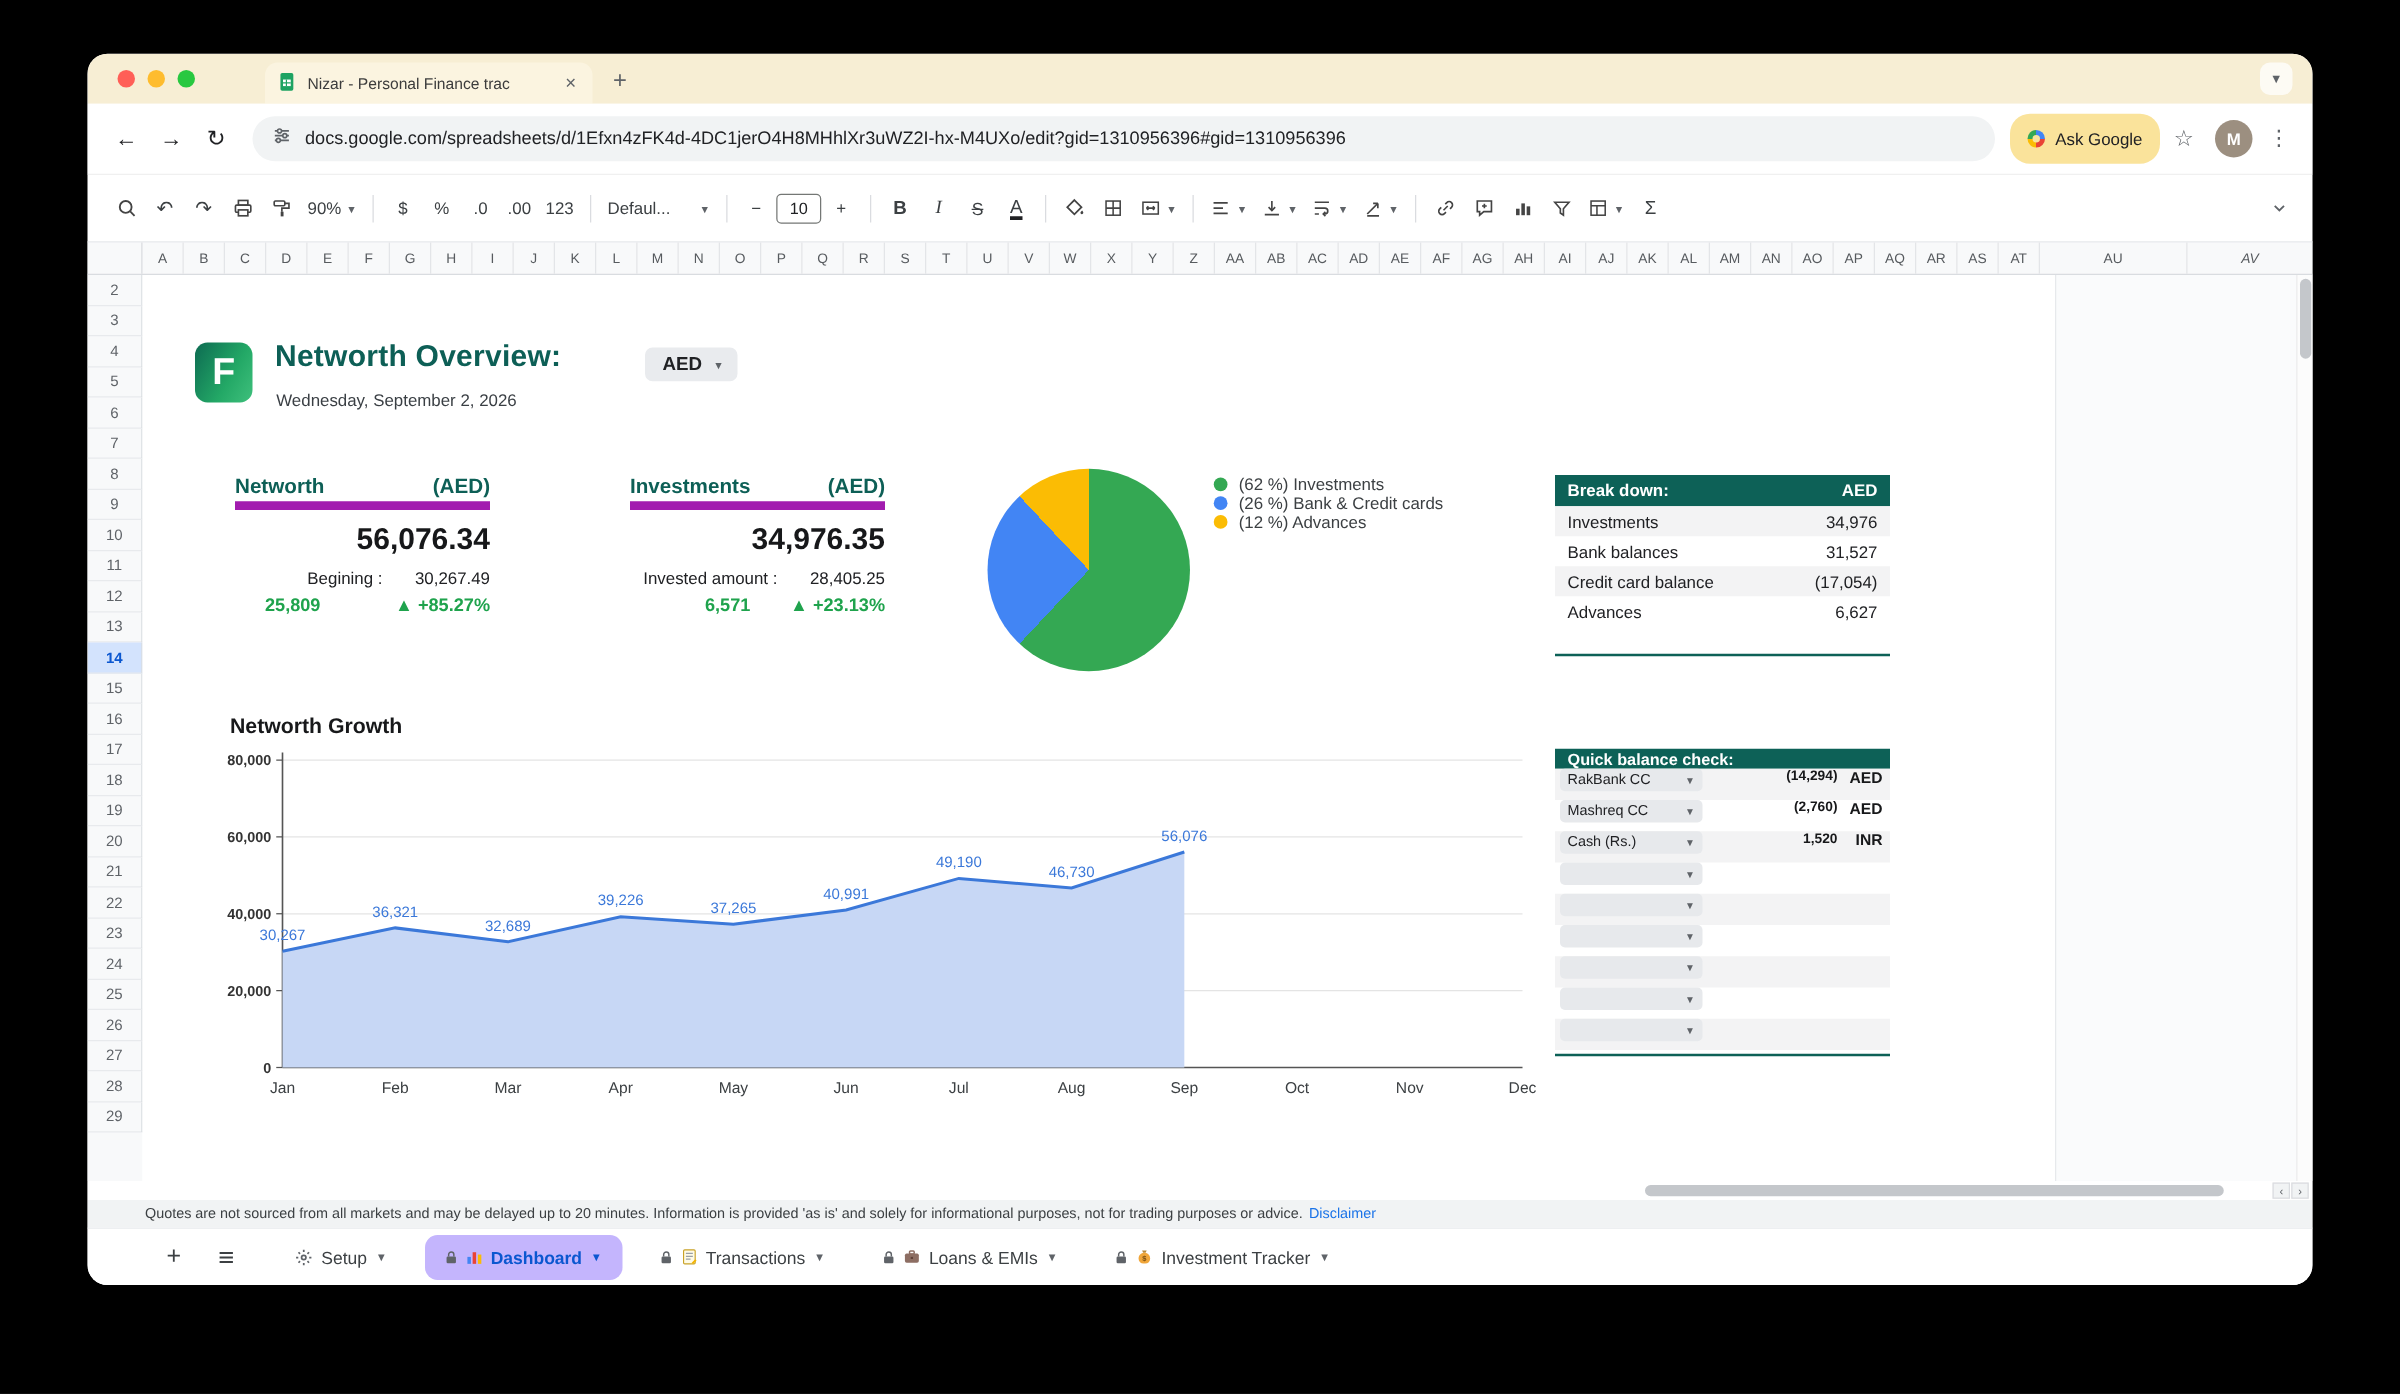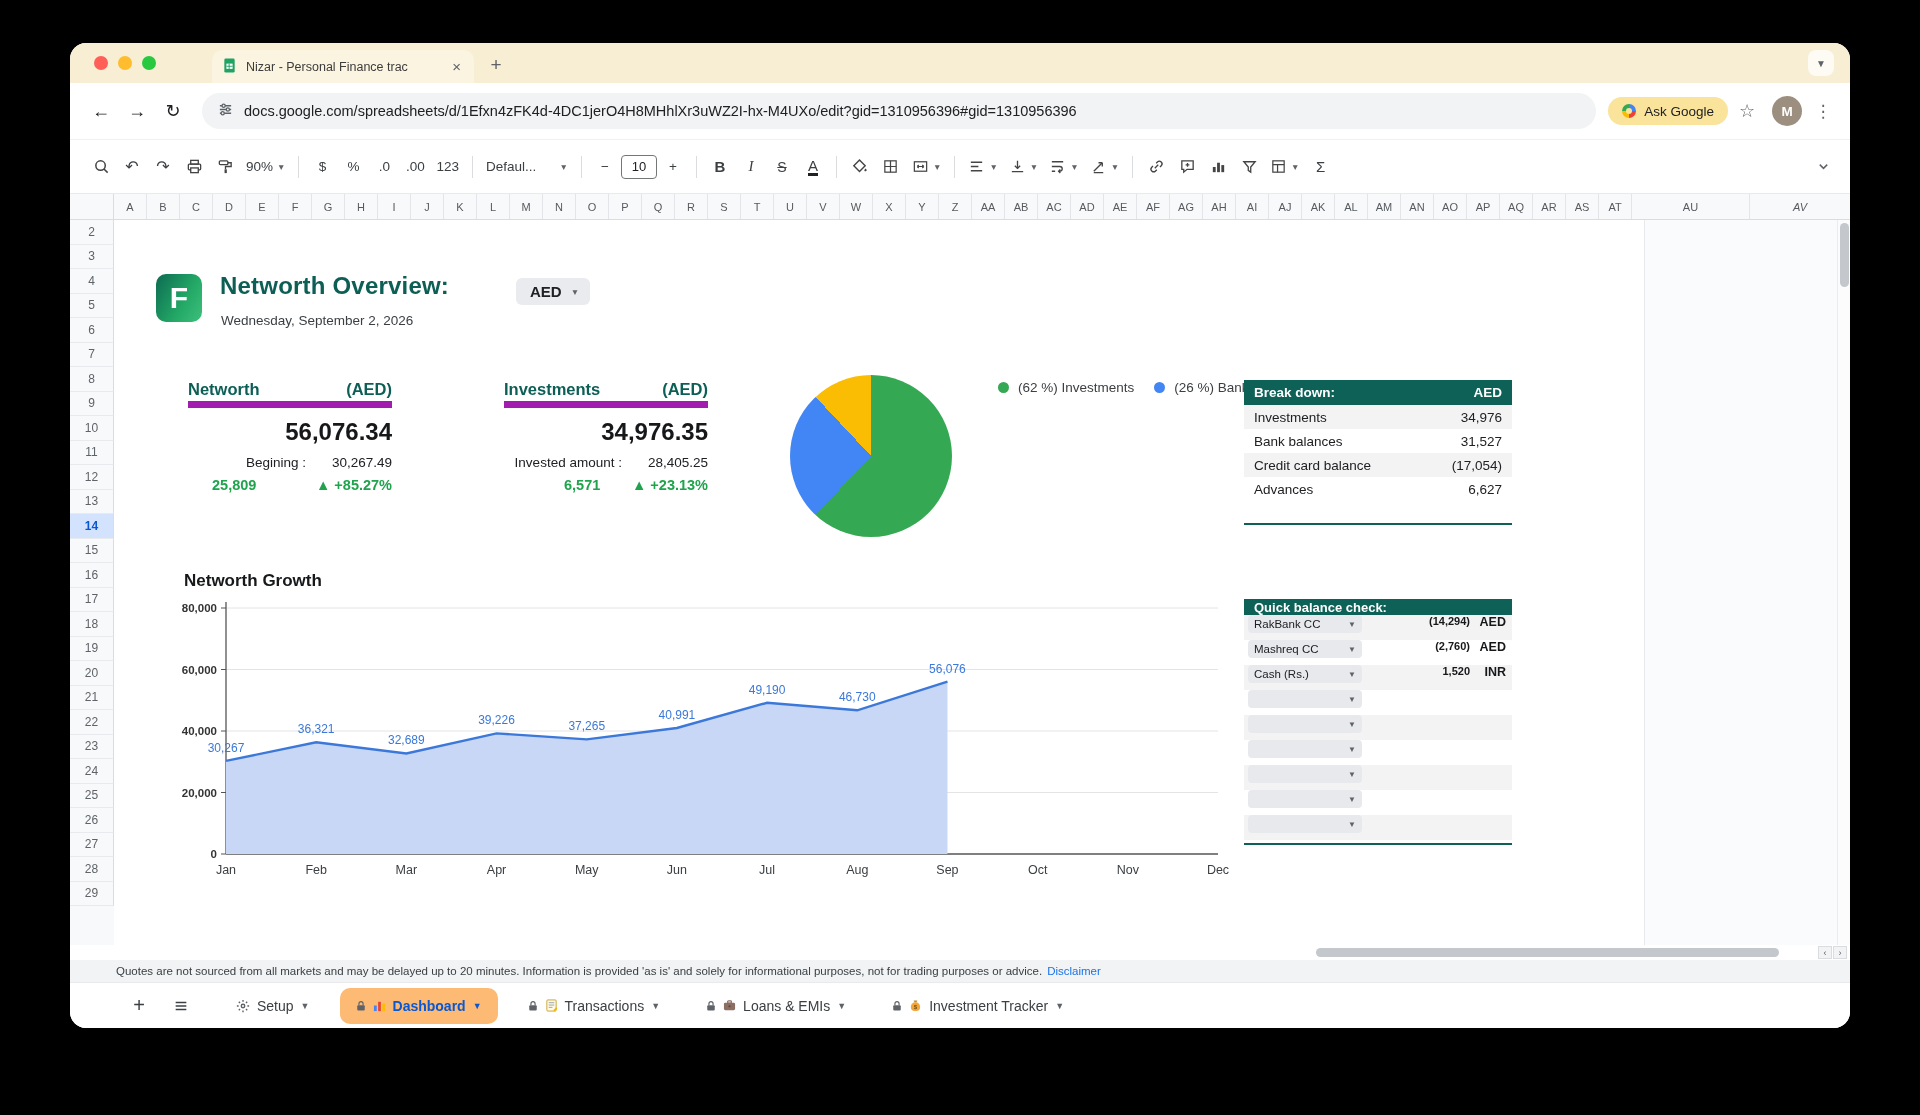--- a/index.html
+++ b/index.html
@@ -17,21 +17,21 @@
   .tabclose{font-size:15px;color:#5f6368;padding:0 3px}
   .newtab{width:28px;height:28px;margin:0 0 4px 8px;display:grid;place-items:center;font-size:19px;color:#5f6368}
   .tabchev{margin-left:auto;margin-right:16px;margin-bottom:7px;width:26px;height:26px;border-radius:8px;
     background:rgba(255,255,255,.75);display:grid;place-items:center;color:#5f6368;font-size:10px}
   
   .addressbar{height:56px;display:flex;align-items:center;padding:0 14px;gap:2px;background:#fff}
   .navbtn{width:34px;height:34px;display:grid;place-items:center;font-size:18px;color:#202124;border-radius:50%}
   .urlpill{flex:1;height:36px;background:#f1f3f4;border-radius:18px;display:flex;align-items:center;gap:11px;
     padding:0 16px;margin:0 10px}
   .url{font-size:14.5px;color:#202124;white-space:nowrap;overflow:hidden}
-  .askpill{height:28px;background:#fae39b;border-radius:16px;display:flex;align-items:center;gap:8px;
+  .askpill{height:40px;background:#fae39b;border-radius:16px;display:flex;align-items:center;gap:8px;
     padding:0 14px;font-size:13.5px;font-weight:500;color:#202124}
   .lens{width:14px;height:14px;border-radius:50%;background:conic-gradient(#4285f4 0 25%,#ea4335 0 50%,#fbbc04 0 75%,#34a853 0);display:grid;place-items:center}
   .lens i{width:6px;height:6px;border-radius:50%;background:#fae39b;display:block}
   .star{width:34px;height:34px;display:grid;place-items:center;color:#5f6368;font-size:18px}
   .avatar{width:30px;height:30px;border-radius:50%;background:#9c8f80;color:#fff;font-size:13.5px;font-weight:700;
     display:grid;place-items:center;margin:0 6px}
   .kebab{width:26px;display:grid;place-items:center;color:#5f6368;font-size:17px}
   
   .toolbar{height:54px;display:flex;align-items:center;padding:0 12px 0 16px;gap:1px;border-top:1px solid #f0f0f0}
   .tbtn{min-width:30px;height:30px;border-radius:6px;display:flex;align-items:center;justify-content:center;
@@ -69,21 +69,21 @@
   .currency-chip{left:402px;top:58px;height:27px;padding:0 11px 0 14px;background:#e9ebee;border-radius:6px;
     display:flex;align-items:center;gap:9px;font-weight:700;font-size:15px}
   .dash-date{left:107px;top:93px;font-size:13.5px;color:#3a3f44}
   .stat-card{position:absolute;width:204px;top:160px}
   .stat-head{display:flex;justify-content:space-between;font-size:16.5px;font-weight:700;color:#0d5f56;
     border-bottom:7px solid #a21caf;padding-bottom:2px}
   .stat-value{margin-top:10px;text-align:right;font-size:24px;font-weight:700;color:#17181a}
   .stat-sub{margin-top:9px;display:flex;justify-content:flex-end;gap:26px;font-size:13.5px}
   .stat-delta{margin-top:7px;display:flex;justify-content:space-between;font-size:14.5px;font-weight:700;color:#1fa34d}
   .pie{left:676px;top:155px;width:162px;height:162px;border-radius:50%}
-  .legend{left:884px;top:160px;display:flex;flex-direction:row;gap:20px}
+  .legend{left:857px;top:160px;display:flex;flex-direction:column;gap:0}
   .lg-row{display:flex;align-items:center;gap:9px;font-size:13.5px;color:#3c4043}
   .lg-dot{width:11px;height:11px;border-radius:50%;flex:0 0 11px}
   .breakdown{left:1130px;top:160px;width:268px}
   .bd-head,.qbc-head{height:25px;background:#0d6157;color:#fff;display:flex;justify-content:space-between;
     align-items:center;padding:0 10px;font-weight:700;font-size:13.5px}
   .bd-row{height:24px;display:flex;justify-content:space-between;align-items:center;padding:0 10px;font-size:13.5px}
   .shade{background:#f3f3f4}
   .bd-underline,.qbc-underline{border-top:2px solid #0d6157}
   .bd-underline{margin-top:22px}
   .growth-title{left:70px;top:351px;font-size:17px;font-weight:600;color:#17181a}
@@ -105,21 +105,21 @@
   .harrow{width:14px;height:13px;border:1px solid #dadce0;background:#f1f3f4;color:#5f6368;font-size:9px;
     display:grid;place-items:center}
   .disclaimer{height:22px;background:#f1f3f4;display:flex;align-items:center;padding-left:46px;font-size:11.5px;
     color:#3c4043;gap:5px;flex:0 0 auto;white-space:nowrap;overflow:hidden}
   .disclaimer a{color:#1a73e8;text-decoration:none}
   .sheettabs{height:46px;background:#fff;border-top:1px solid #e8eaed;display:flex;align-items:center;
     padding-left:52px;gap:8px;flex:0 0 auto}
   .stbtn{width:34px;height:34px;display:grid;place-items:center;font-size:20px;color:#3c4043}
   .stab{height:36px;display:flex;align-items:center;gap:7px;padding:0 16px;font-size:14px;color:#3c4043;
     font-weight:500;border-radius:10px}
-  .stab.active{color:#0b57d0;font-weight:700;background:#fdba74}
+  .stab.active{color:#0b57d0;font-weight:700;background:#c4b5fd}
   .scaret{font-size:9px;color:#5f6368}
   .stab.active .scaret{color:#0b57d0}
   .stab-label{white-space:nowrap}
 </style>
 </head>
 <body>
 
 <div class="window">
 
   <div class="tabstrip">

